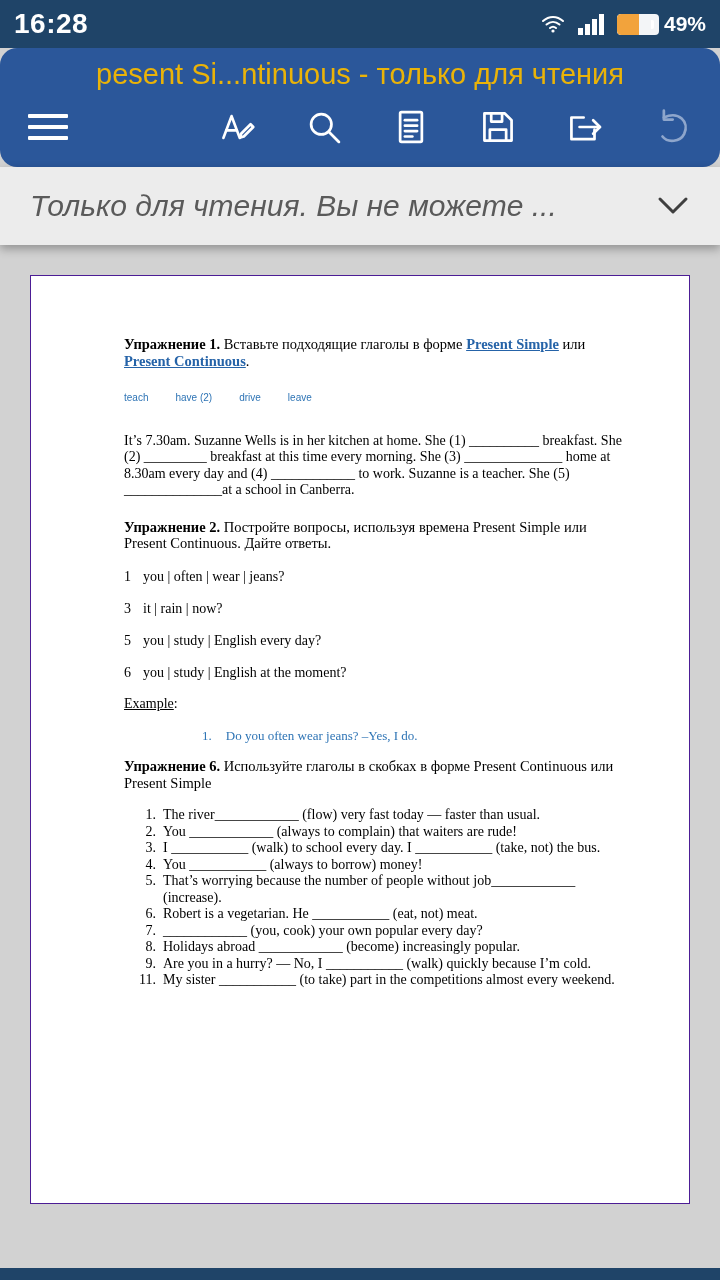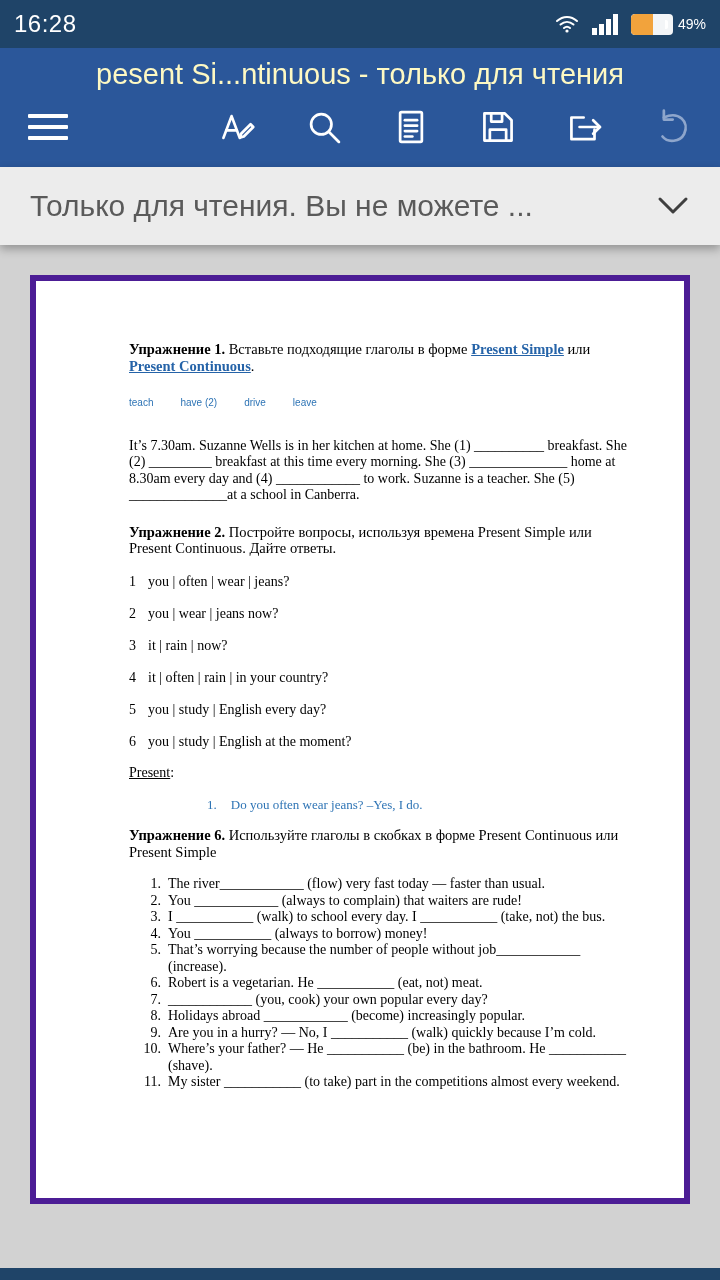--- a/index.html
+++ b/index.html
@@ -8,48 +8,48 @@
     font-family: "Liberation Sans", sans-serif;
     background:#d2d2d2;
     display:flex; flex-direction:column;
     overflow:hidden;
   }
   
   .status-bar{
     height:48px; background:#1f4468; color:#fff;
     display:flex; align-items:center; padding:0 14px; flex:0 0 auto;
   }
-  .sb-time{ font-size:24px; font-weight:400; letter-spacing:.5px; }
+  .sb-time{ font-size:28px; font-weight:700; letter-spacing:.5px; }
   .sb-right{ margin-left:auto; display:flex; align-items:center; gap:10px; }
-  .sb-pct{ font-size:14px; font-weight:400; }
+  .sb-pct{ font-size:21px; font-weight:700; }
   .battery{ width:42px; height:21px; border-radius:4px; background:rgba(255,255,255,.95); position:relative; overflow:hidden; }
   .battery-fill{ position:absolute; left:0; top:0; bottom:0; width:52%; background:#f2a33c; border-radius:4px 0 0 4px;}
   .battery-nub{ width:3px; height:9px; background:#fff; border-radius:0 2px 2px 0; margin-left:-8px;}
   
-  .app-header{ background:#2b579a; color:#fef9c3; flex:0 0 auto; }
+  .app-header{ background:#2b579a; color:#eab308; flex:0 0 auto;border-radius:17px; }
   .doc-title{ text-align:center; font-size:29px; font-weight:400; padding:10px 20px 6px 20px; white-space:nowrap; overflow:hidden; }
   .toolbar{ display:flex; align-items:center; padding:10px 28px 20px 28px; }
   .hamburger{ width:40px; display:flex; flex-direction:column; gap:7px; cursor:pointer;}
   .hamburger span{ display:block; height:4px; background:#fff; border-radius:1px;}
   .tool-icons{ margin-left:auto; display:flex; align-items:center; gap:47px; }
   .tool-btn{ width:40px; height:40px; display:flex; align-items:center; justify-content:center; cursor:pointer;}
   .tool-btn svg{ width:38px; height:38px; stroke:#fff; fill:none; stroke-width:2; stroke-linecap:round; stroke-linejoin:round;}
   .tool-btn.disabled svg{ stroke:#8ea6cc; }
   
   .banner{
     height:78px; background:#ececec; display:flex; align-items:center;
     padding:0 30px; box-shadow:0 4px 9px rgba(0,0,0,.3); position:relative; z-index:2; flex:0 0 auto;
   }
-  .banner-text{ font-size:30px; color:#5a5a5a; font-weight:400; white-space:nowrap; overflow:hidden;}
+  .banner-text{ font-size:30px; color:#5a5a5a; font-weight:400; white-space:nowrap; overflow:hidden;font-style:italic;}
   .banner-chevron{ margin-left:auto; cursor:pointer; display:flex; }
   .banner-chevron svg{ width:34px; height:22px; stroke:#3f3f3f; stroke-width:3; fill:none; stroke-linecap:round; stroke-linejoin:round;}
   
   .doc-area{ flex:1 1 auto; background:#d2d2d2; padding-top:30px; overflow:hidden; }
   .page{
-    margin:0 30px; height:929px; background:#fff; border:6px solid #4c1d95;
+    margin:0 30px; height:929px; background:#fff; border:1px solid #4c1d95;
     padding:60px 52px 40px 93px; overflow:hidden;
     font-family:"Liberation Serif", serif; font-size:14px; line-height:16.5px; color:#000;
   }
   .page b{ font-weight:700; }
   .h-ex{ font-size:14.5px; }
   .ex1-heading{ max-width:475px; }
   a.doclink{ color:#2563a8; font-weight:700; text-decoration:underline; cursor:pointer;}
   .word-bank{ color:#2e74b5; font-size:10px; margin-top:21px; font-family:"Liberation Sans",sans-serif;}
   .word-bank span{ margin-right:27px; }
   .ex1-para{ margin-top:26px; max-width:512px; }
@@ -176,28 +176,26 @@
     </div>
 
     <div class="ex1-para">It’s 7.30am. Suzanne Wells is in her kitchen at home. She (1) __________ breakfast. She (2) _________ breakfast at this time every morning. She (3) ______________ home at 8.30am every day and (4) ____________ to work. Suzanne is a teacher. She (5) ______________at a school in Canberra.</div>
 
     <div class="h-ex ex2-heading">
       <b>Упражнение 2.</b><span> Постройте вопросы, используя времена Present Simple или Present Continuous. Дайте ответы.</span>
     </div>
 
     <div class="q-list">
       <div class="q-item"><span class="q-num">1</span><span>you | often | wear | jeans?</span></div>
-      <div class="q-item"><span class="q-num">2</span><span>you | wear | jeans now?</span></div>
       <div class="q-item"><span class="q-num">3</span><span>it | rain | now?</span></div>
-      <div class="q-item"><span class="q-num">4</span><span>it | often | rain | in your country?</span></div>
       <div class="q-item"><span class="q-num">5</span><span>you | study | English every day?</span></div>
       <div class="q-item"><span class="q-num">6</span><span>you | study | English at the moment?</span></div>
     </div>
 
-    <div class="example-label"><u>Present</u><span>:</span></div>
+    <div class="example-label"><u>Example</u><span>:</span></div>
 
     <div class="example-item">
       <span class="ex-num">1.</span>
       <span>Do you often wear jeans? –Yes, I do.</span>
     </div>
 
     <div class="h-ex ex6-heading">
       <b>Упражнение 6.</b><span> Используйте глаголы в скобках в форме Present Continuous или Present Simple</span>
     </div>
 
@@ -232,24 +230,20 @@
         </div>
       <div class="num-row">
           <span class="n">8.</span>
           <span>Holidays abroad ____________ (become) increasingly popular.</span>
         </div>
       <div class="num-row">
           <span class="n">9.</span>
           <span>Are you in a hurry? — No, I ___________ (walk) quickly because I’m cold.</span>
         </div>
       <div class="num-row">
-          <span class="n">10.</span>
-          <span>Where’s your father? — He ___________ (be) in the bathroom. He ___________ (shave).</span>
-        </div>
-      <div class="num-row">
           <span class="n">11.</span>
           <span>My sister ___________ (to take) part in the competitions almost every weekend.</span>
         </div>
     </div>
 
   </div>
 </div>
 
 <div class="bottom-strip"></div>
 

